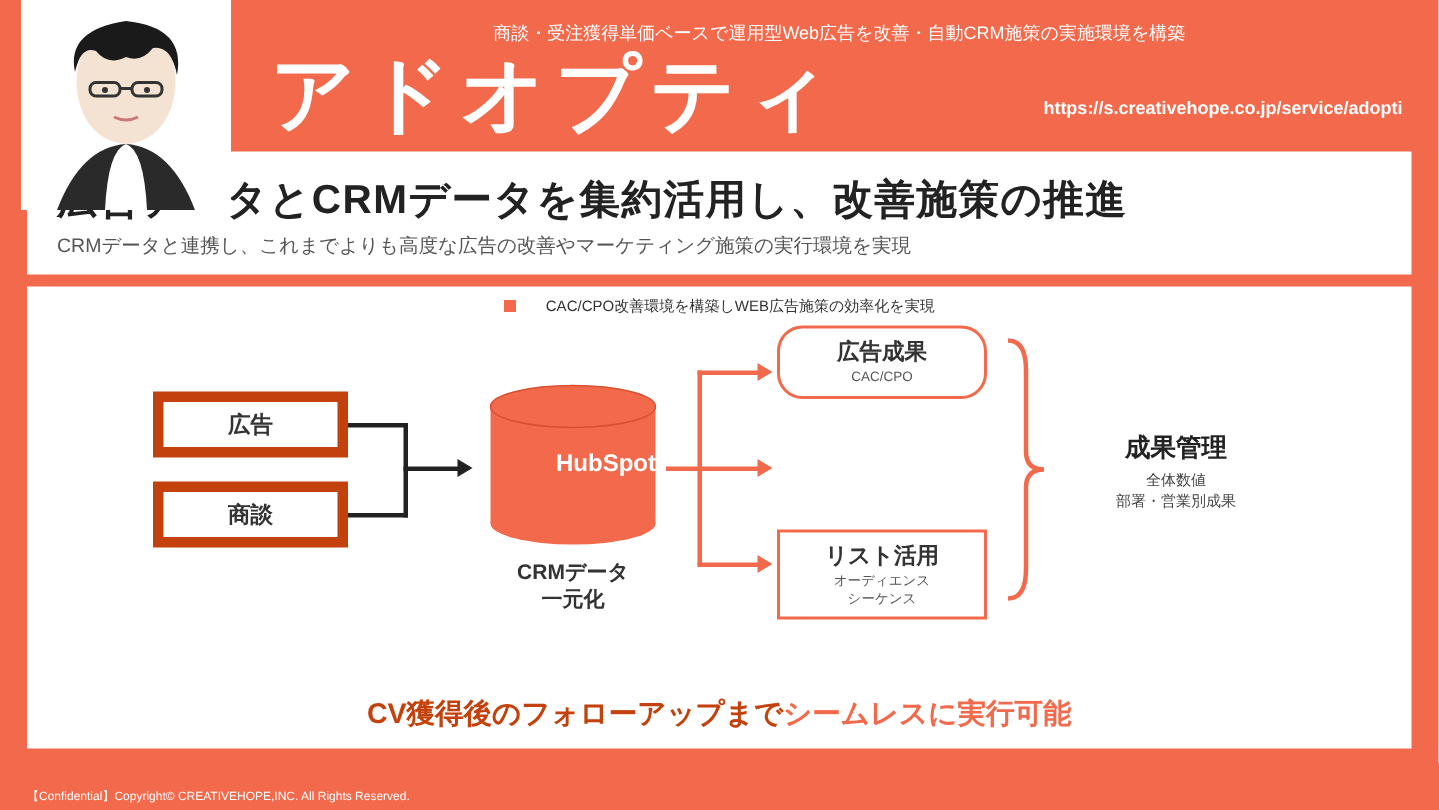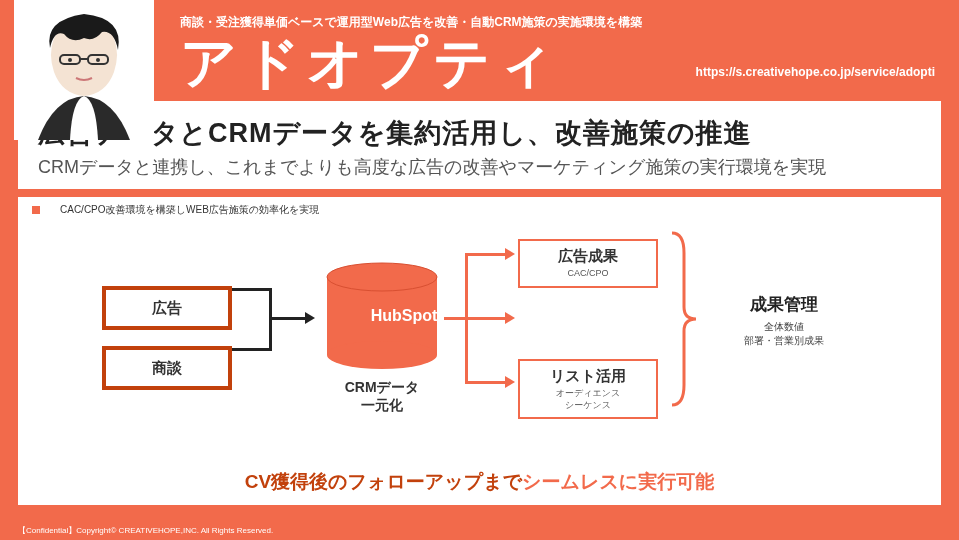--- a/index.html
+++ b/index.html
@@ -18,22 +18,23 @@
   }
   .avatar {
     position: absolute;
     left: 14px;
     top: 0;
     width: 140px;
     height: 140px;
   }
   .tagline {
     font-size: 12px;
-    font-weight: bold;
+    font-weight: normal;
     margin-bottom: 4px;
+    text-align: center;
   }
   .brand {
     font-size: 56px;
     font-weight: 900;
     letter-spacing: 6px;
     line-height: 1;
   }
   .url {
     position: absolute;
     right: 24px;
@@ -46,38 +47,39 @@
     margin: 0 18px 8px 18px;
     padding: 14px 20px 10px 20px;
   }
   .title-main {
     font-size: 27px;
     font-weight: 900;
     color: #222;
     letter-spacing: 1px;
   }
   .title-sub {
-    font-size: 18px;
+    font-size: 13px;
     color: #555;
     margin-top: 4px;
   }
   .diagram-panel {
     background: #fff;
     margin: 0 18px;
     padding: 6px 14px 14px 14px;
     position: relative;
     height: 308px;
   }
   .diagram-caption {
     font-size: 10px;
     color: #333;
     display: flex;
     align-items: center;
     gap: 20px;
     margin-bottom: 6px;
+    justify-content: center;
   }
   .sq {
     width: 8px;
     height: 8px;
     background: #f26a4b;
     display: inline-block;
   }
   .canvas {
     position: relative;
     width: 100%;
@@ -87,27 +89,26 @@
   .input-box, .out-box, .result-box {
     position: absolute;
     background: #fff;
     display: flex;
     flex-direction: column;
     align-items: center;
     justify-content: center;
     text-align: center;
   }
   .input-box {
-    border: 4px solid #c2410c;
+    border: 7px solid #c2410c;
     width: 130px;
     height: 44px;
     font-size: 15px;
     font-weight: bold;
     color: #333;
-    margin-top: 19px;
   }
   .out-box {
     border: 2px solid #f26a4b;
     width: 140px;
     padding: 6px 4px;
   }
   .out-title {
     font-size: 15px;
     font-weight: bold;
     color: #333;
@@ -264,21 +265,21 @@
     <div class="arrow-line-o" style="left:412px; top:94px; width:24px; height:3px;"></div>
     <div class="arrow-line-o" style="left:433px; top:30px; width:3px; height:130px;"></div>
 
     <div class="arrow-line-o" style="left:433px; top:30px; width:42px; height:3px;"></div>
     <div class="ah-ro" style="left:473px; top:25px;"></div>
     <div class="arrow-line-o" style="left:433px; top:94px; width:42px; height:3px;"></div>
     <div class="ah-ro" style="left:473px; top:89px;"></div>
     <div class="arrow-line-o" style="left:433px; top:158px; width:42px; height:3px;"></div>
     <div class="ah-ro" style="left:473px; top:153px;"></div>
 
-    <div class="out-box" style="left:486px; top:16px;">
+    <div class="out-box" style="left:486px; top:0;border-radius:17px;">
       <div class="out-title">広告成果</div>
       <div class="out-sub">CAC/CPO</div>
     </div>
     <div class="out-box" style="left:486px; top:136px;">
       <div class="out-title">リスト活用</div>
       <div class="out-sub" style="white-space:pre-line">オーディエンス
 シーケンス</div>
     </div>
 
     <div class="brace" style="left:636px; top:6px;">

